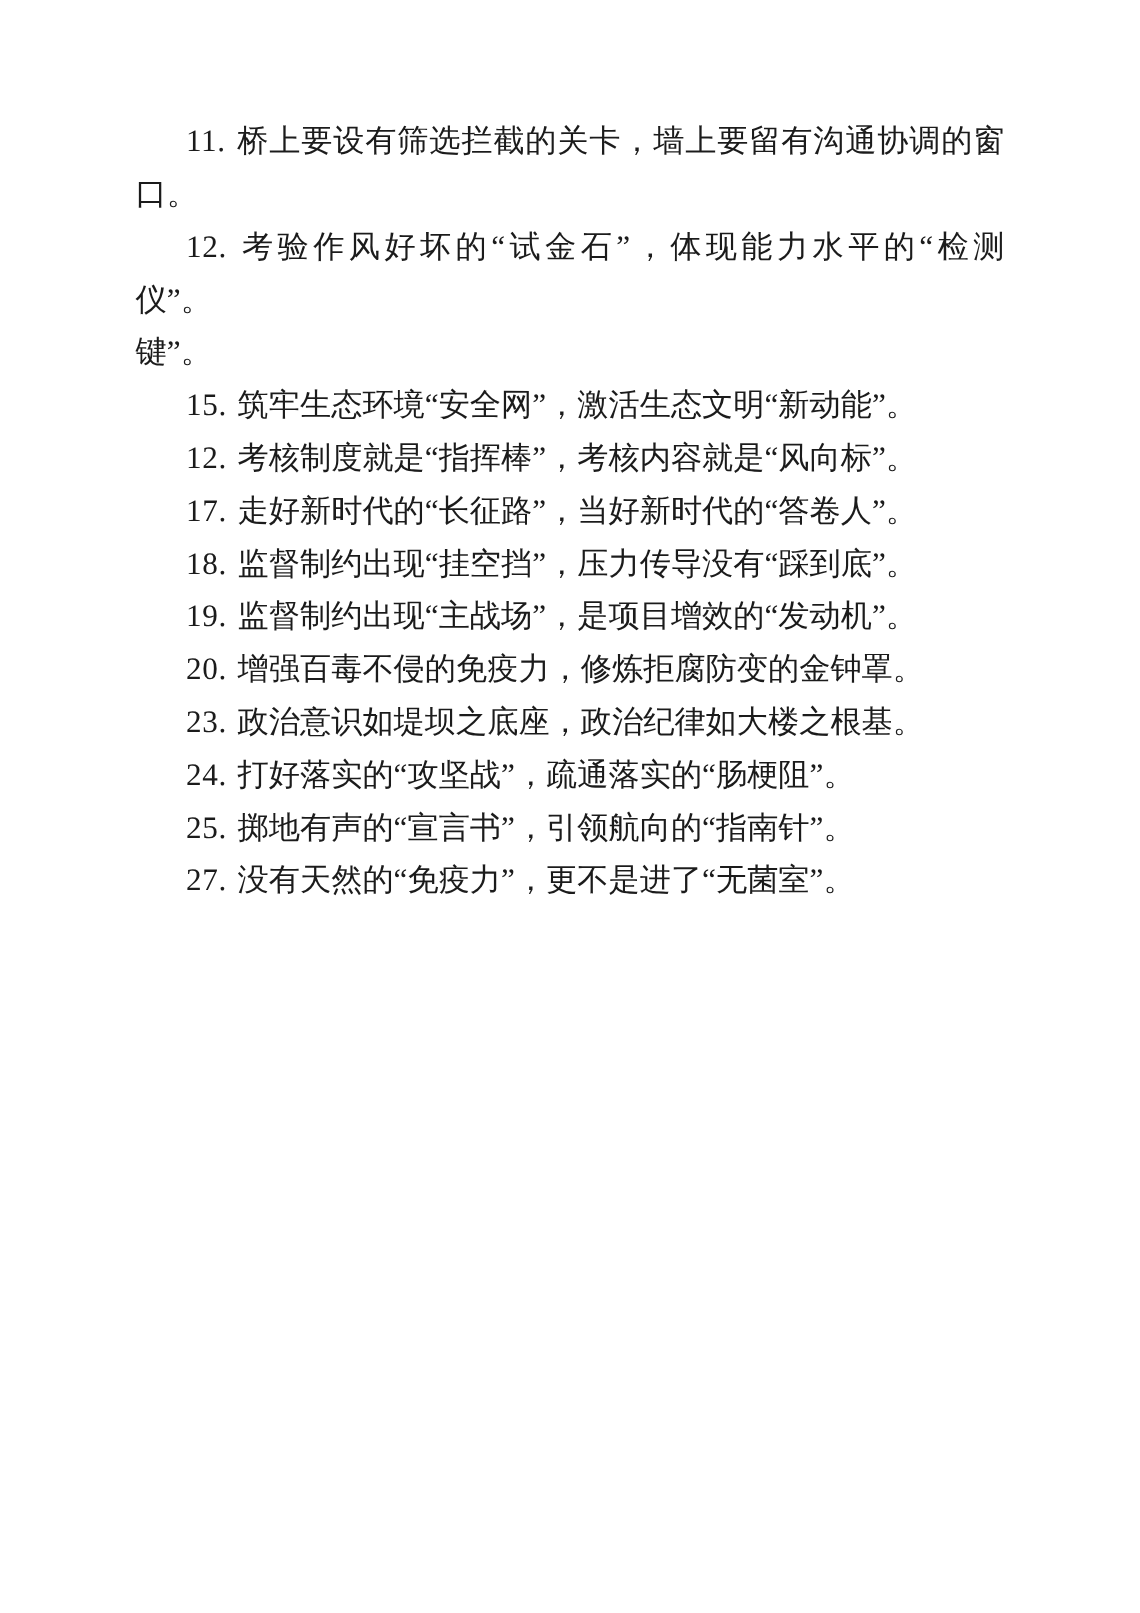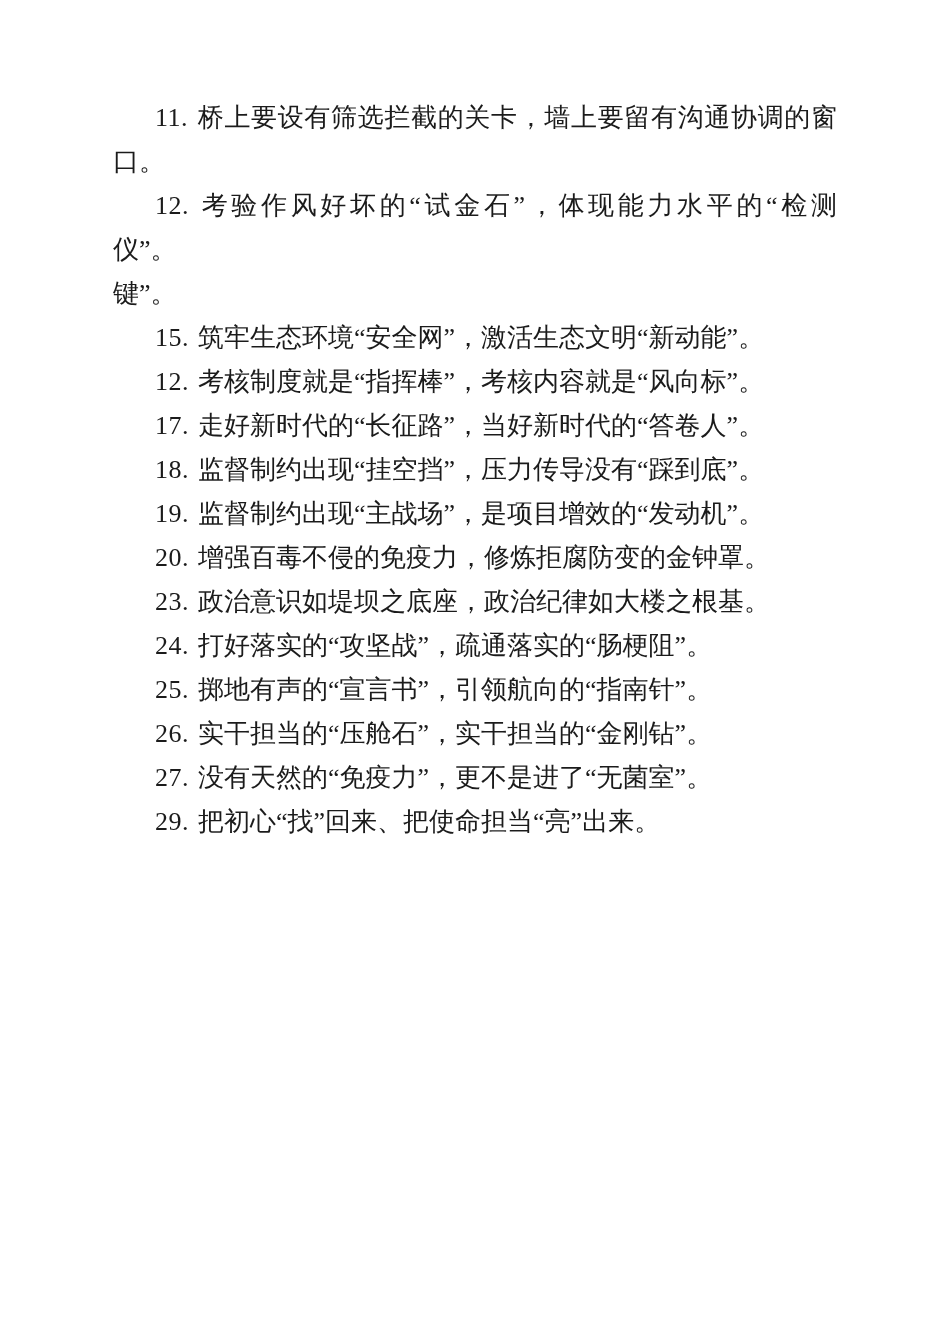--- a/index.html
+++ b/index.html
@@ -97,26 +97,20 @@
       </p>
 
   <p class="para">
         <span class="line first"><span class="num">24.</span><span>打好落实的“攻坚战”，疏通落实的“肠梗阻”。</span></span>
       </p>
 
   <p class="para">
         <span class="line first"><span class="num">25.</span><span>掷地有声的“宣言书”，引领航向的“指南针”。</span></span>
       </p>
 
-  <p class="para">
-        <span class="line first"><span class="num">26.</span><span>实干担当的“压舱石”，实干担当的“金刚钻”。</span></span>
-      </p>
 
   <p class="para">
         <span class="line first"><span class="num">27.</span><span>没有天然的“免疫力”，更不是进了“无菌室”。</span></span>
       </p>
 
 
-  <p class="para">
-        <span class="line first"><span class="num">29.</span><span>把初心“找”回来、把使命担当“亮”出来。</span></span>
-      </p>
 </section>
 </main>
 
 </body></html>

